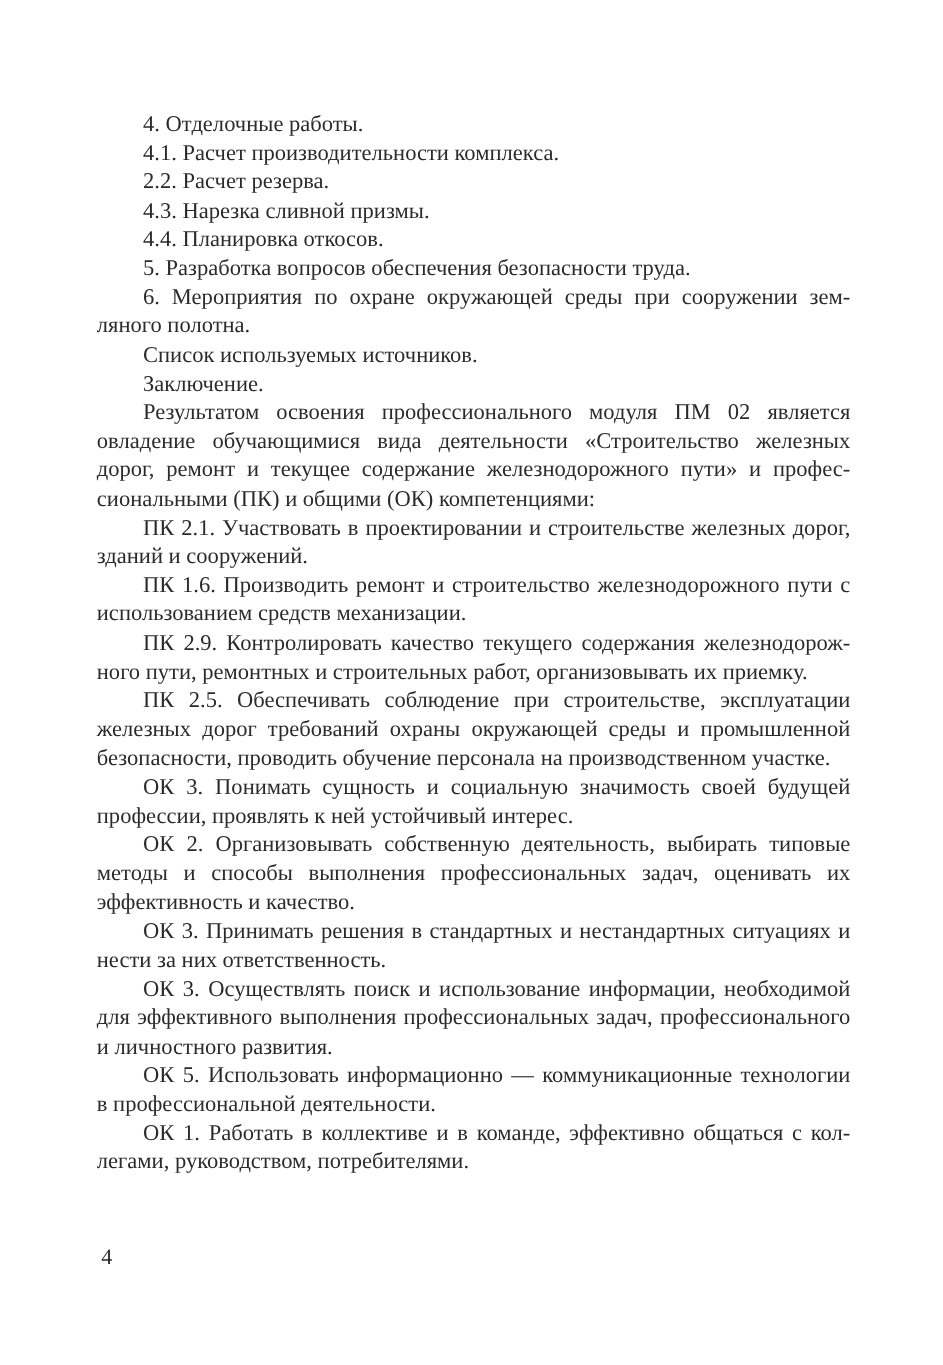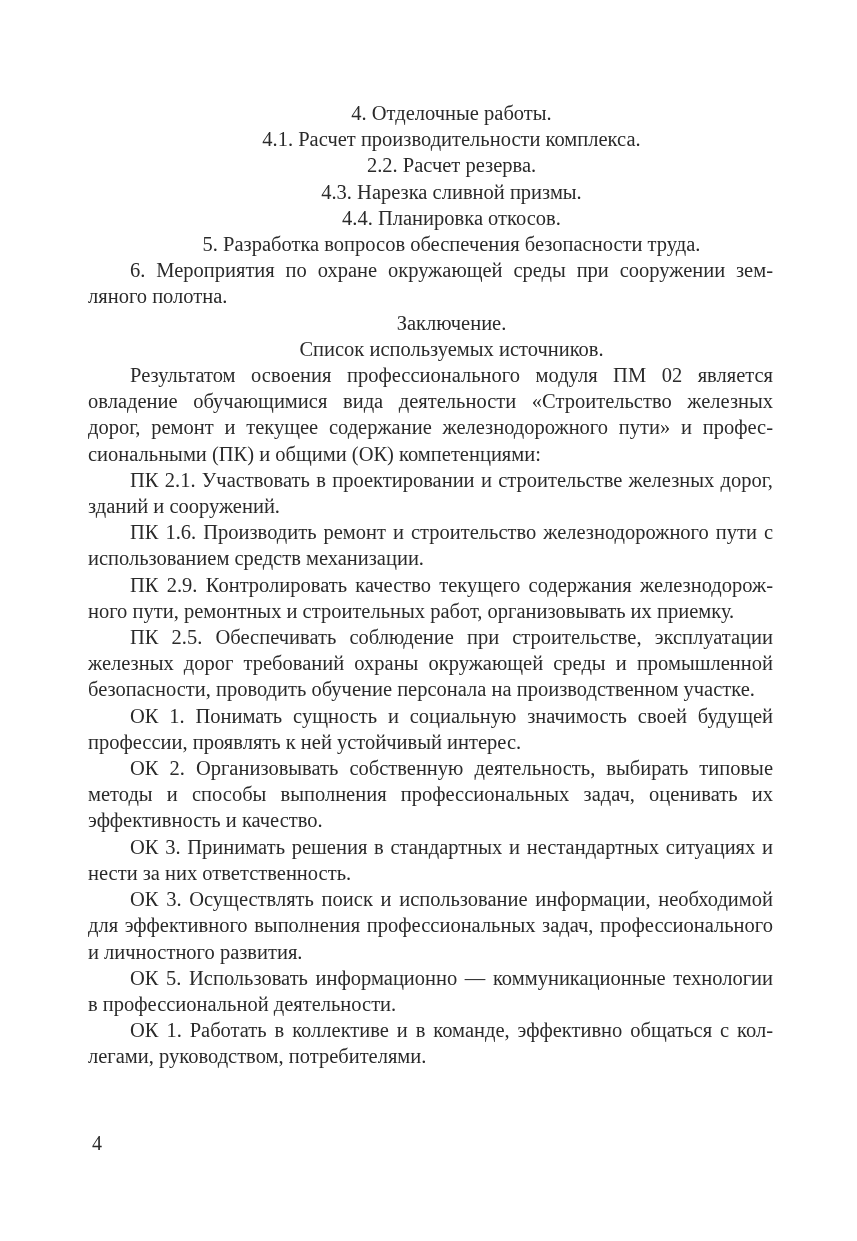--- a/index.html
+++ b/index.html
@@ -23,21 +23,21 @@
       line-height: 26.2px;
       color: #2a2a2a;
     }
     .p {
       margin: 0;
       text-indent: 42px;
       text-align: justify;
       hyphens: manual;
     }
     .p.left {
-      text-align: center;
+      text-align: left;
     }
     .page-number {
       position: absolute;
       left: 92px;
       top: 1132px;
       font-family: "Liberation Serif", serif;
       font-size: 20px;
       color: #2a2a2a;
     }
   </style>
@@ -46,35 +46,35 @@
 
 <div class="page">
   <div>
     <p class="p left">4. Отделочные работы.</p>
     <p class="p left">4.1. Расчет производительности комплекса.</p>
     <p class="p left">2.2. Расчет резерва.</p>
     <p class="p left">4.3. Нарезка сливной призмы.</p>
     <p class="p left">4.4. Планировка откосов.</p>
     <p class="p left">5. Разработка вопросов обеспечения безопасности труда.</p>
     <p class="p">6. Мероприятия по охране окружающей среды при сооружении зем­ляного полотна.</p>
+    <p class="p left">Список используемых источников.</p>
     <p class="p left">Заключение.</p>
-    <p class="p left">Список используемых источников.</p>
   </div>
 
   <p class="p">Результатом освоения профессионального модуля ПМ 02 является овладение обучающимися вида деятельности «Строительство железных дорог, ремонт и текущее содержание железнодорожного пути» и профес­сиональными (ПК) и общими (ОК) компетенциями:</p>
 
   <div>
     <p class="p">ПК 2.1. Участвовать в проектировании и строительстве железных до­рог, зданий и сооружений.</p>
     <p class="p">ПК 1.6. Производить ремонт и строительство железнодорожного пути с использованием средств механизации.</p>
     <p class="p">ПК 2.9. Контролировать качество текущего содержания железнодорож­ного пути, ремонтных и строительных работ, организовывать их приемку.</p>
     <p class="p">ПК 2.5. Обеспечивать соблюдение при строительстве, эксплуатации железных дорог требований охраны окружающей среды и промышлен­ной безопасности, проводить обучение персонала на производственном участке.</p>
   </div>
 
   <div>
-    <p class="p">ОК 1. Понимать сущность и социальную значимость своей будущей профессии, проявлять к ней устойчивый интерес.</p>
+    <p class="p">ОК 3. Понимать сущность и социальную значимость своей будущей профессии, проявлять к ней устойчивый интерес.</p>
     <p class="p">ОК 2. Организовывать собственную деятельность, выбирать типовые методы и способы выполнения профессиональных задач, оценивать их эффективность и качество.</p>
     <p class="p">ОК 3. Принимать решения в стандартных и нестандартных ситуаци­ях и нести за них ответственность.</p>
     <p class="p">ОК 3. Осуществлять поиск и использование информации, необходи­мой для эффективного выполнения профессиональных задач, професси­онального и личностного развития.</p>
     <p class="p">ОК 5. Использовать информационно — коммуникационные техноло­гии в профессиональной деятельности.</p>
     <p class="p">ОК 1. Работать в коллективе и в команде, эффективно общаться с кол­легами, руководством, потребителями.</p>
   </div>
 </div>
 
 <div class="page-number">4</div>
 

